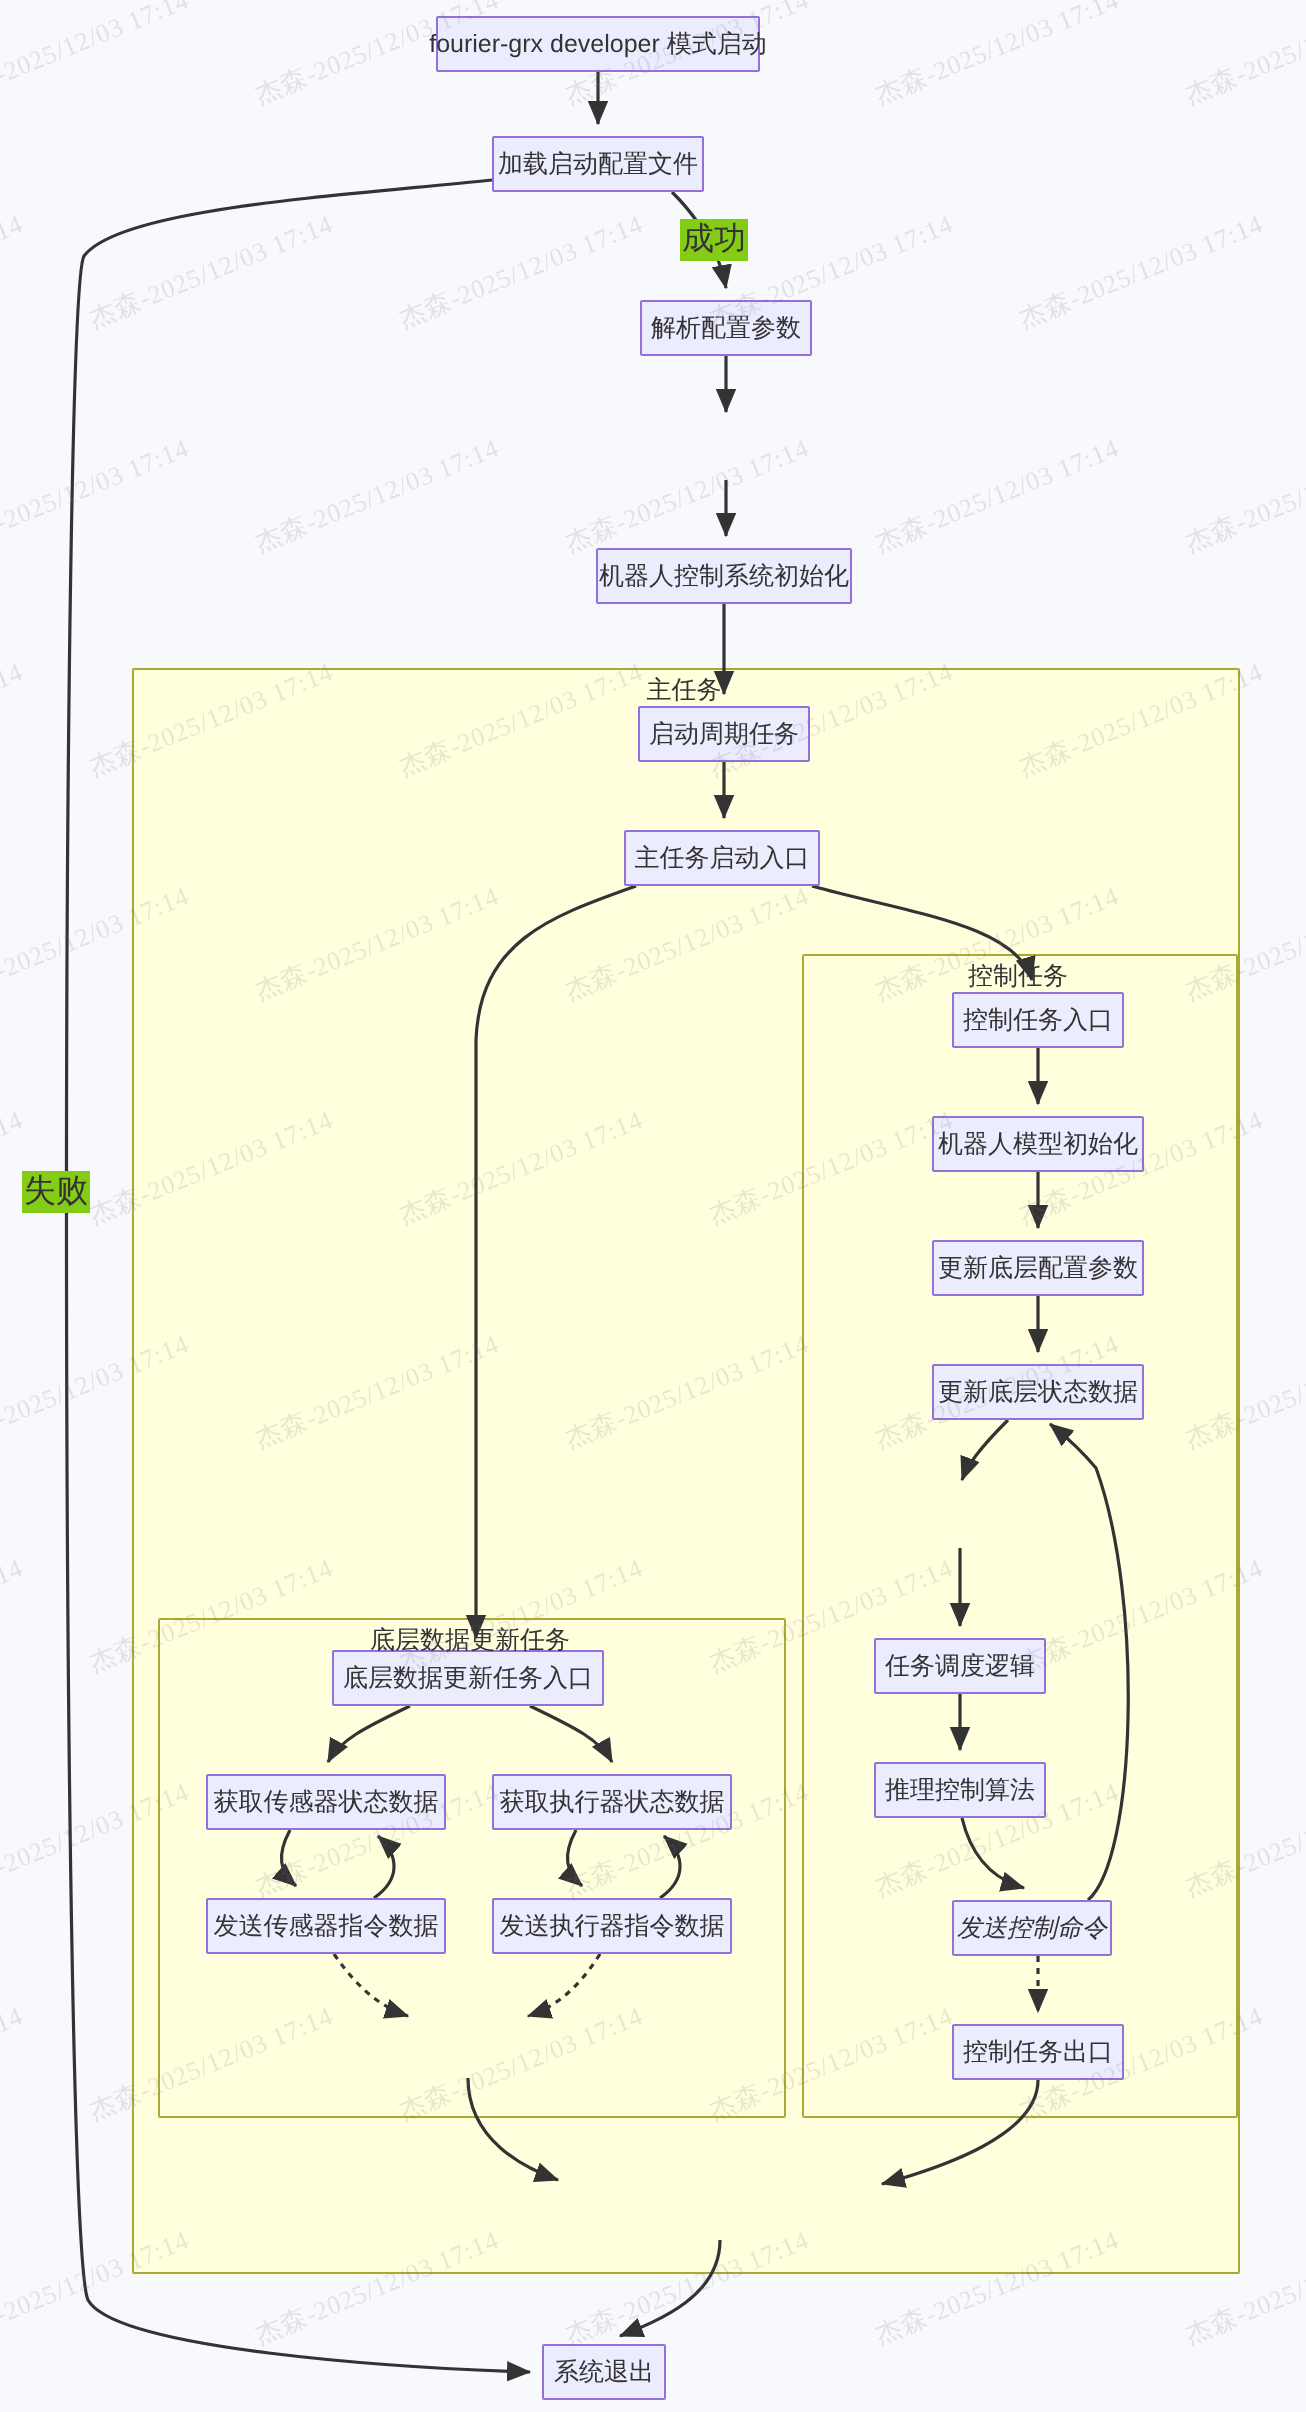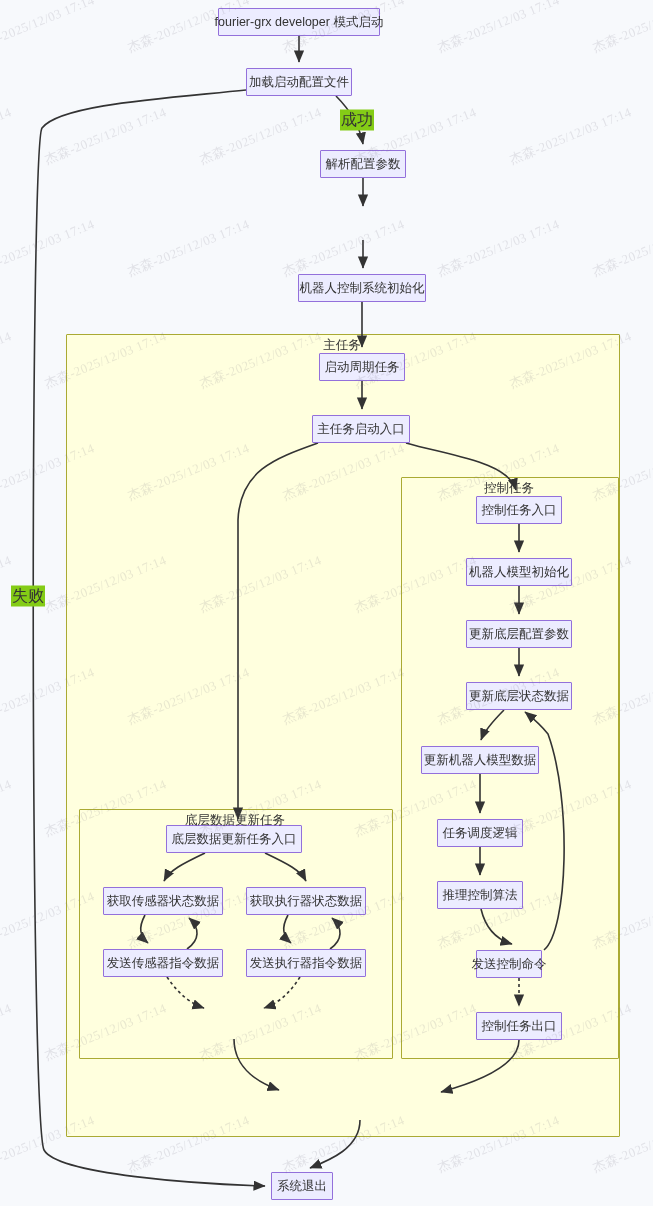--- a/index.html
+++ b/index.html
@@ -212,24 +212,23 @@
   <div class="node" id="n-start" style="left: 218px; top: 8px; width: 162px; height: 28px;">fourier-grx developer 模式启动</div>
   <div class="node" id="n-load_config" style="left: 246px; top: 68px; width: 106px; height: 28px;">加载启动配置文件</div>
   <div class="node" id="n-parse_config" style="left: 320px; top: 150px; width: 86px; height: 28px;">解析配置参数</div>
   <div class="node" id="n-robot_init" style="left: 298px; top: 274px; width: 128px; height: 28px;">机器人控制系统初始化</div>
   <div class="node" id="n-start_cycle_task" style="left: 319px; top: 353px; width: 86px; height: 28px;">启动周期任务</div>
   <div class="node" id="n-main_task_entry" style="left: 312px; top: 415px; width: 98px; height: 28px;">主任务启动入口</div>
   <div class="node" id="n-ctrl_entry" style="left: 476px; top: 496px; width: 86px; height: 28px;">控制任务入口</div>
   <div class="node" id="n-robot_model_init" style="left: 466px; top: 558px; width: 106px; height: 28px;">机器人模型初始化</div>
   <div class="node" id="n-update_low_cfg" style="left: 466px; top: 620px; width: 106px; height: 28px;">更新底层配置参数</div>
   <div class="node" id="n-update_low_state" style="left: 466px; top: 682px; width: 106px; height: 28px;">更新底层状态数据</div>
-  <div class="node" id="n-update_robot_model_data" style="left: 421px; top: 746px; width: 118px; height: 28px;">更新机器人模型数据</div>
   <div class="node" id="n-task_schedule" style="left: 437px; top: 819px; width: 86px; height: 28px;">任务调度逻辑</div>
   <div class="node" id="n-infer_ctrl_algo" style="left: 437px; top: 881px; width: 86px; height: 28px;">推理控制算法</div>
-  <div class="node" id="n-send_ctrl_cmd" style="left: 476px; top: 950px; width: 66px; height: 28px;">发送控制命令</div>
+  <div class="node" id="n-send_ctrl_cmd" style="left: 476px; top: 950px; width: 80px; height: 28px; font-style: italic;">发送控制命令</div>
   <div class="node" id="n-ctrl_exit" style="left: 476px; top: 1012px; width: 86px; height: 28px;">控制任务出口</div>
   <div class="node" id="n-low_entry" style="left: 166px; top: 825px; width: 136px; height: 28px;">底层数据更新任务入口</div>
   <div class="node" id="n-get_sensor_state" style="left: 103px; top: 887px; width: 120px; height: 28px;">获取传感器状态数据</div>
   <div class="node" id="n-get_actuator_state" style="left: 246px; top: 887px; width: 120px; height: 28px;">获取执行器状态数据</div>
   <div class="node" id="n-send_sensor_cmd" style="left: 103px; top: 949px; width: 120px; height: 28px;">发送传感器指令数据</div>
   <div class="node" id="n-send_actuator_cmd" style="left: 246px; top: 949px; width: 120px; height: 28px;">发送执行器指令数据</div>
   <div class="node" id="n-system_exit" style="left: 271px; top: 1172px; width: 62px; height: 28px;">系统退出</div>
 
   <div class="edge-label" id="el-0" style="left: 357px; top: 120px;">成功</div>
   <div class="edge-label" id="el-1" style="left: 28px; top: 596px;">失败</div>

